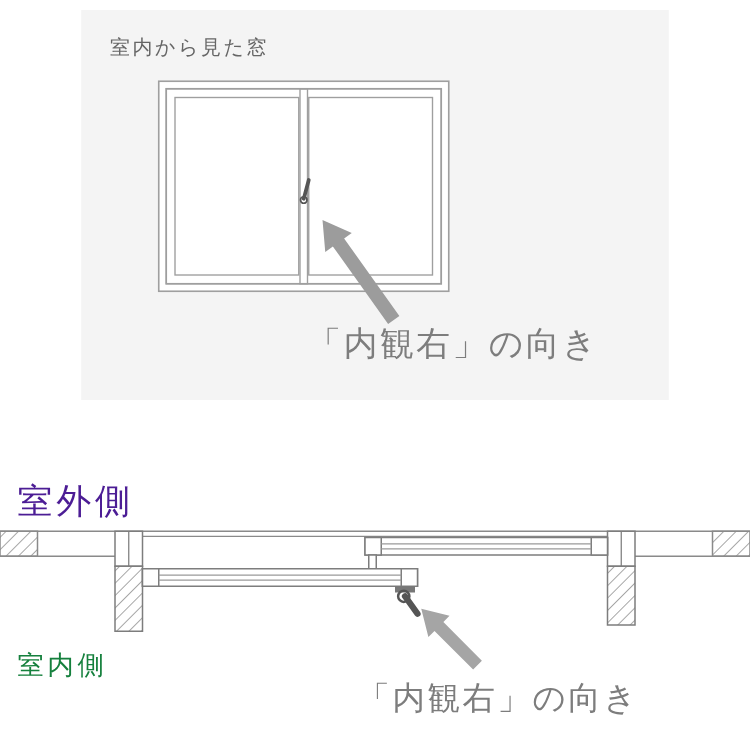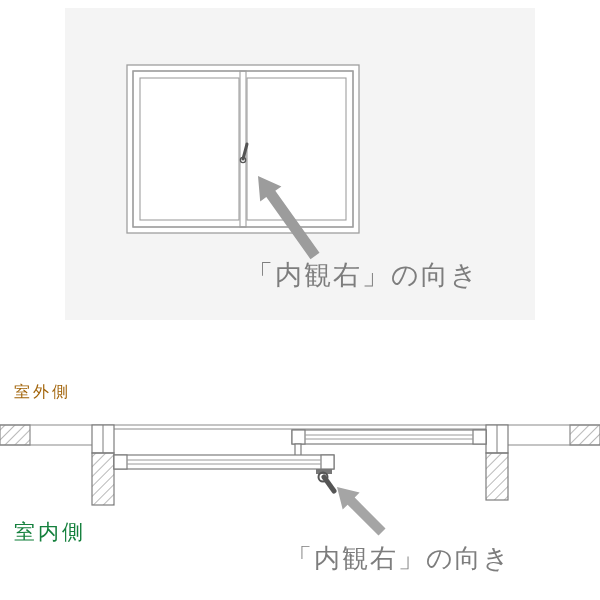--- a/index.html
+++ b/index.html
@@ -2,32 +2,33 @@
 <html><head>
 <meta charset="utf-8">
 <style>
   html,body{margin:0;padding:0;background:#fff;}
   .canvas{position:relative;width:600px;height:600px;background:#ffffff;overflow:hidden;
           font-family:"DejaVu Sans",sans-serif;}
   .panel{position:absolute;left:65px;top:8px;width:470px;height:312px;background:#f4f4f4;}
   .panel-title{position:absolute;left:23px;top:20px;font-size:16px;color:#666;letter-spacing:2px;white-space:nowrap;}
   .drawing{position:absolute;left:0;top:0;}
   .caption-top{position:absolute;left:181px;top:249px;font-size:27px;color:#7d7d7d;letter-spacing:2px;white-space:nowrap;}
-  .label-outdoor{position:absolute;left:14px;top:382px;font-size:16px;color:#a16207;letter-spacing:3px;white-space:nowrap;}
+  .label-outdoor{position:absolute;left:14px;top:382px;font-size:28px;color:#4c1d95;letter-spacing:3px;white-space:nowrap;}
   .label-indoor{position:absolute;left:14px;top:518px;font-size:21px;color:#15803d;letter-spacing:3px;white-space:nowrap;}
   .caption-bottom{position:absolute;left:286px;top:541px;font-size:26px;color:#7d7d7d;letter-spacing:2px;white-space:nowrap;}
   .section-svg{position:absolute;left:0;top:370px;}
   svg{display:block;}
 </style>
 </head>
 <body>
 
 <div class="canvas">
 
   <div class="panel">
+    <div class="panel-title">室内から見た窓</div>
 
     <svg class="drawing" width="470" height="312" viewBox="0 0 470 312">
 
       <g fill="#ffffff" stroke="#9f9f9f" stroke-width="1.3">
         <rect x="62" y="57" width="232" height="168"></rect>
         <rect x="68" y="63" width="220" height="156"></rect>
       </g>
 
       <g fill="none" stroke="#9f9f9f" stroke-width="1.1">
         <rect x="68" y="63" width="113" height="156"></rect>

